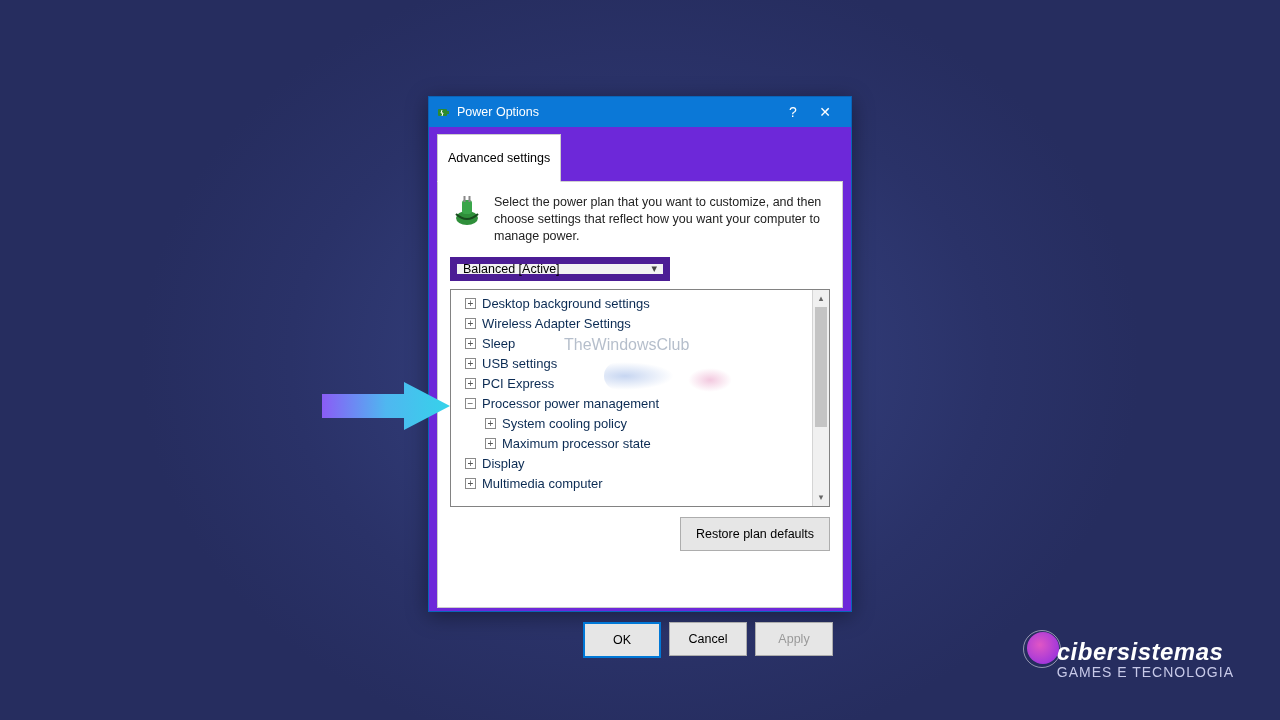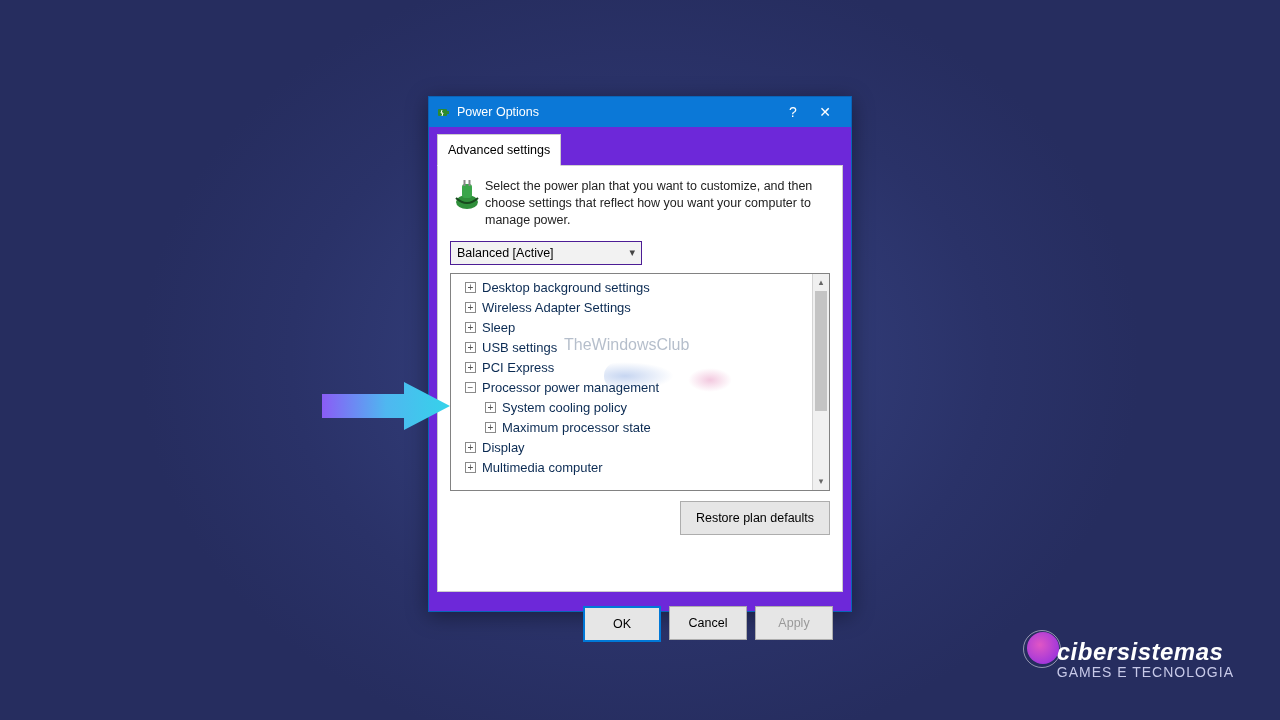--- a/index.html
+++ b/index.html
@@ -42,52 +42,52 @@
     padding: 6px 8px;
   }
   .tabstrip {
     display: flex;
     border-bottom: 1px solid #d0d0d0;
   }
   .tab {
     background: #fff;
     border: 1px solid #cccccc;
     border-bottom: 1px solid #fff;
-    padding: 8px 10px;
+    padding: 16px 10px;
     font-size: 12.5px;
     position: relative;
     top: 1px;
   }
   .tabpage {
     border: 1px solid #cccccc;
     border-top: none;
     padding: 12px;
     height: 426px;
     background: #fff;
   }
   .intro {
     display: flex;
-    gap: 1px;
+    gap: 10px;
     align-items: flex-start;
     margin-bottom: 12px;
   }
   .intro-icon {
     width: 34px; height: 34px;
     flex: 0 0 34px;
   }
   .intro-text {
     font-size: 12.5px;
     color: #222;
     line-height: 1.35;
   }
 
   .plan-select {
-    width: 192px;
+    width: 220px;
     height: 24px;
-    border: 1px solid #4c1d95;
+    border: 7px solid #4c1d95;
     background: #f2f2f2;
     display: flex;
     align-items: center;
     padding: 0 6px;
     font-size: 12.5px;
     margin-bottom: 8px;
     justify-content: space-between;
   }
   .plan-select .chev { font-size: 11px; color: #444; }
 

